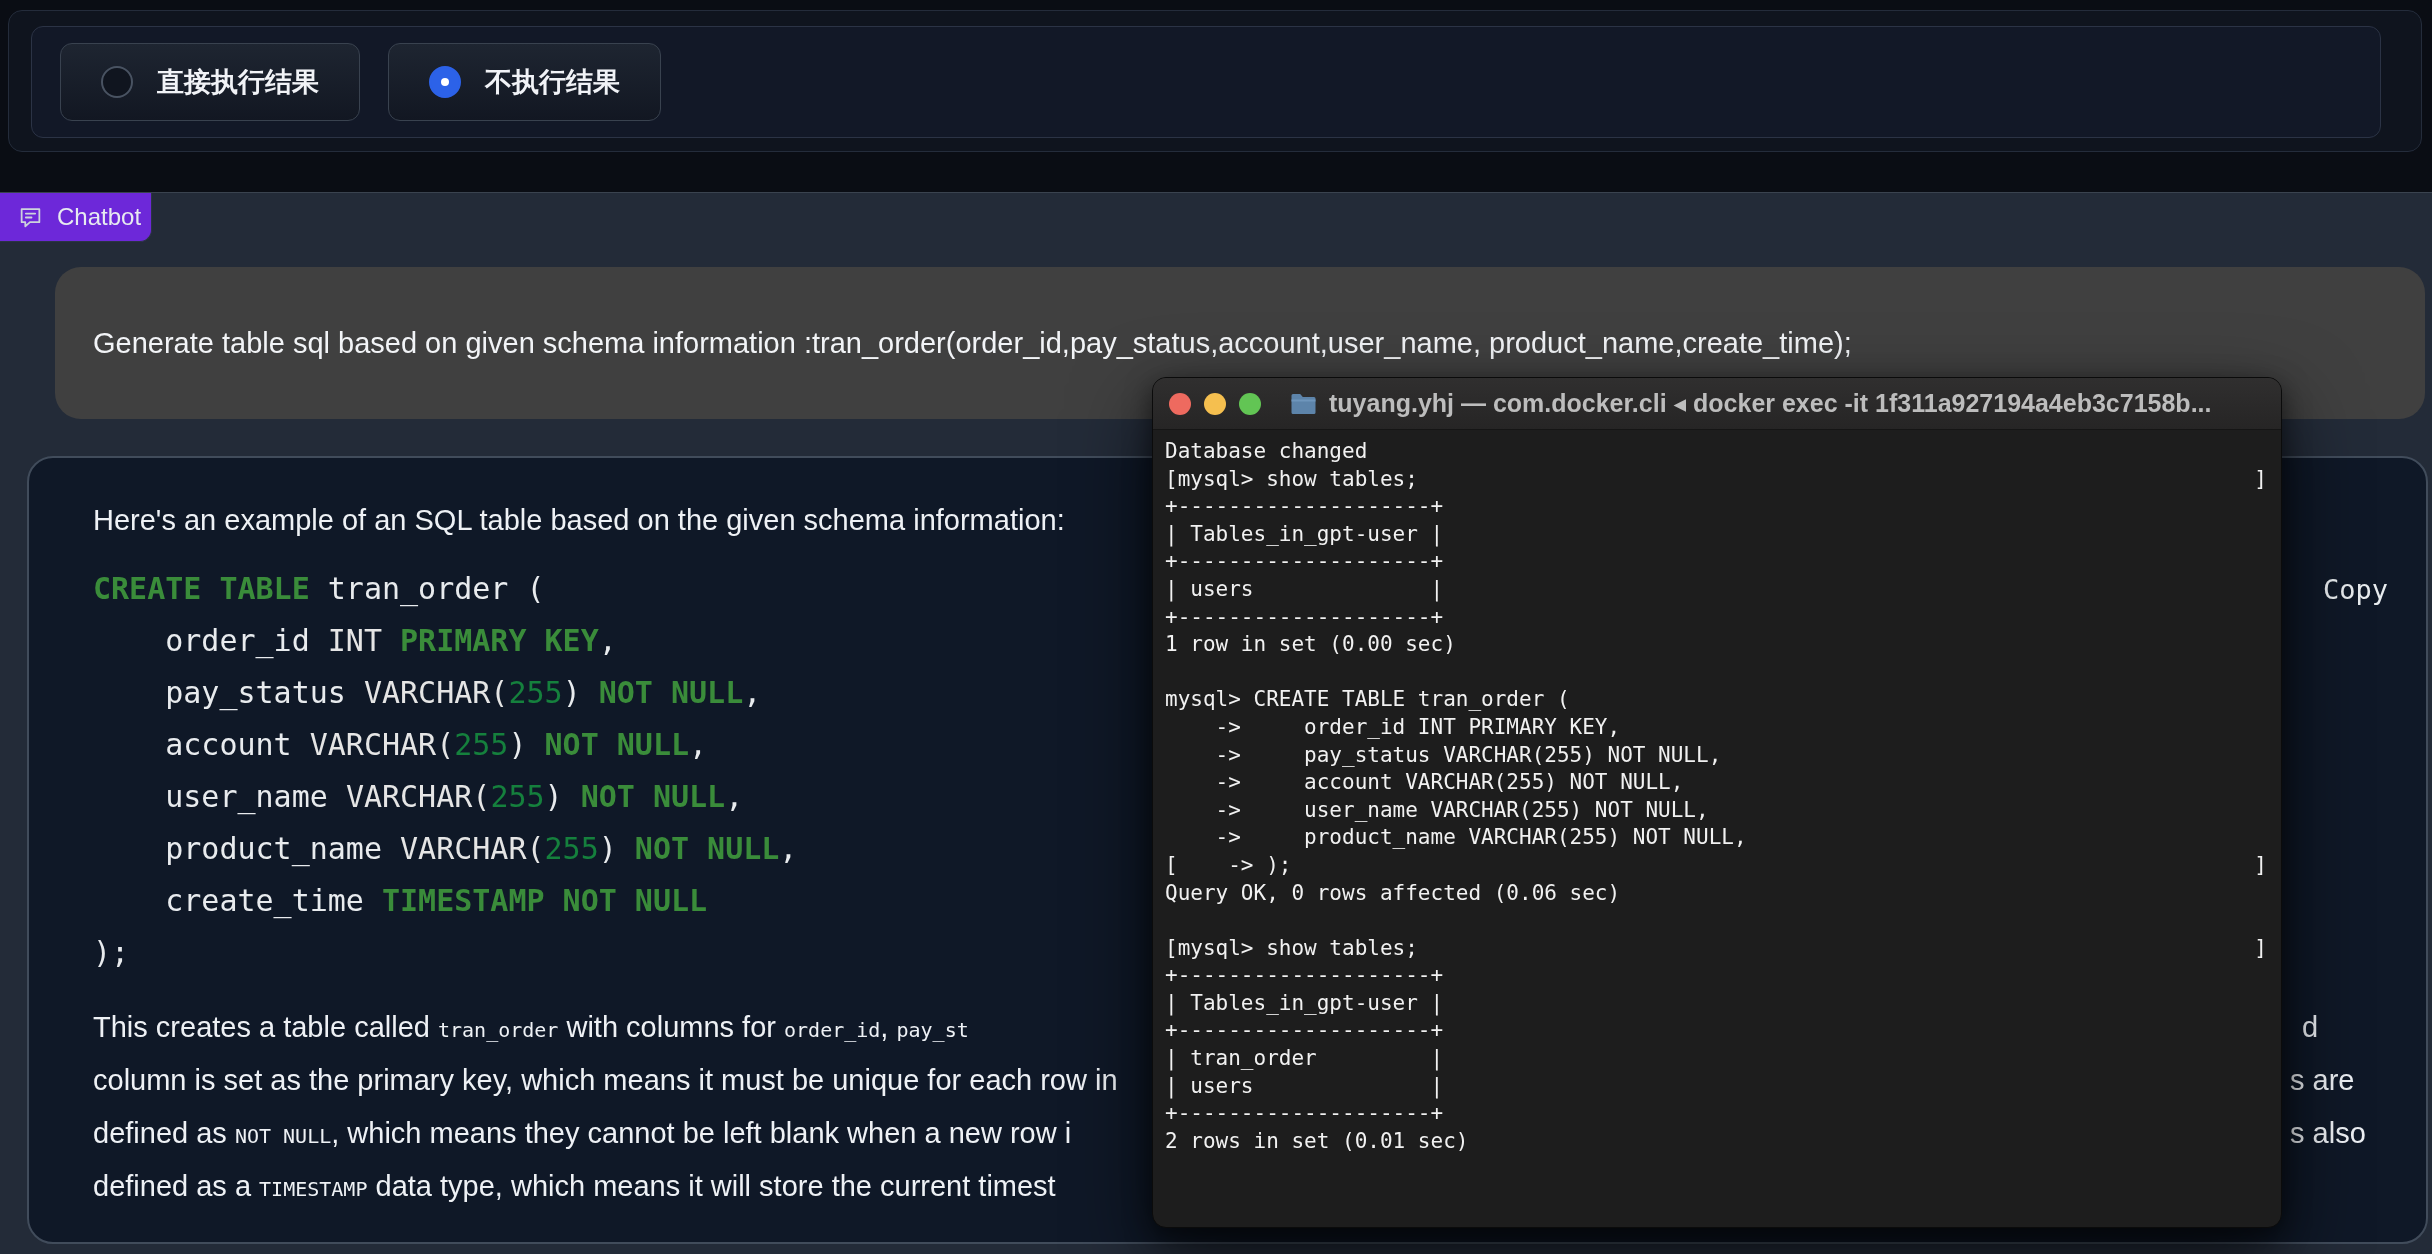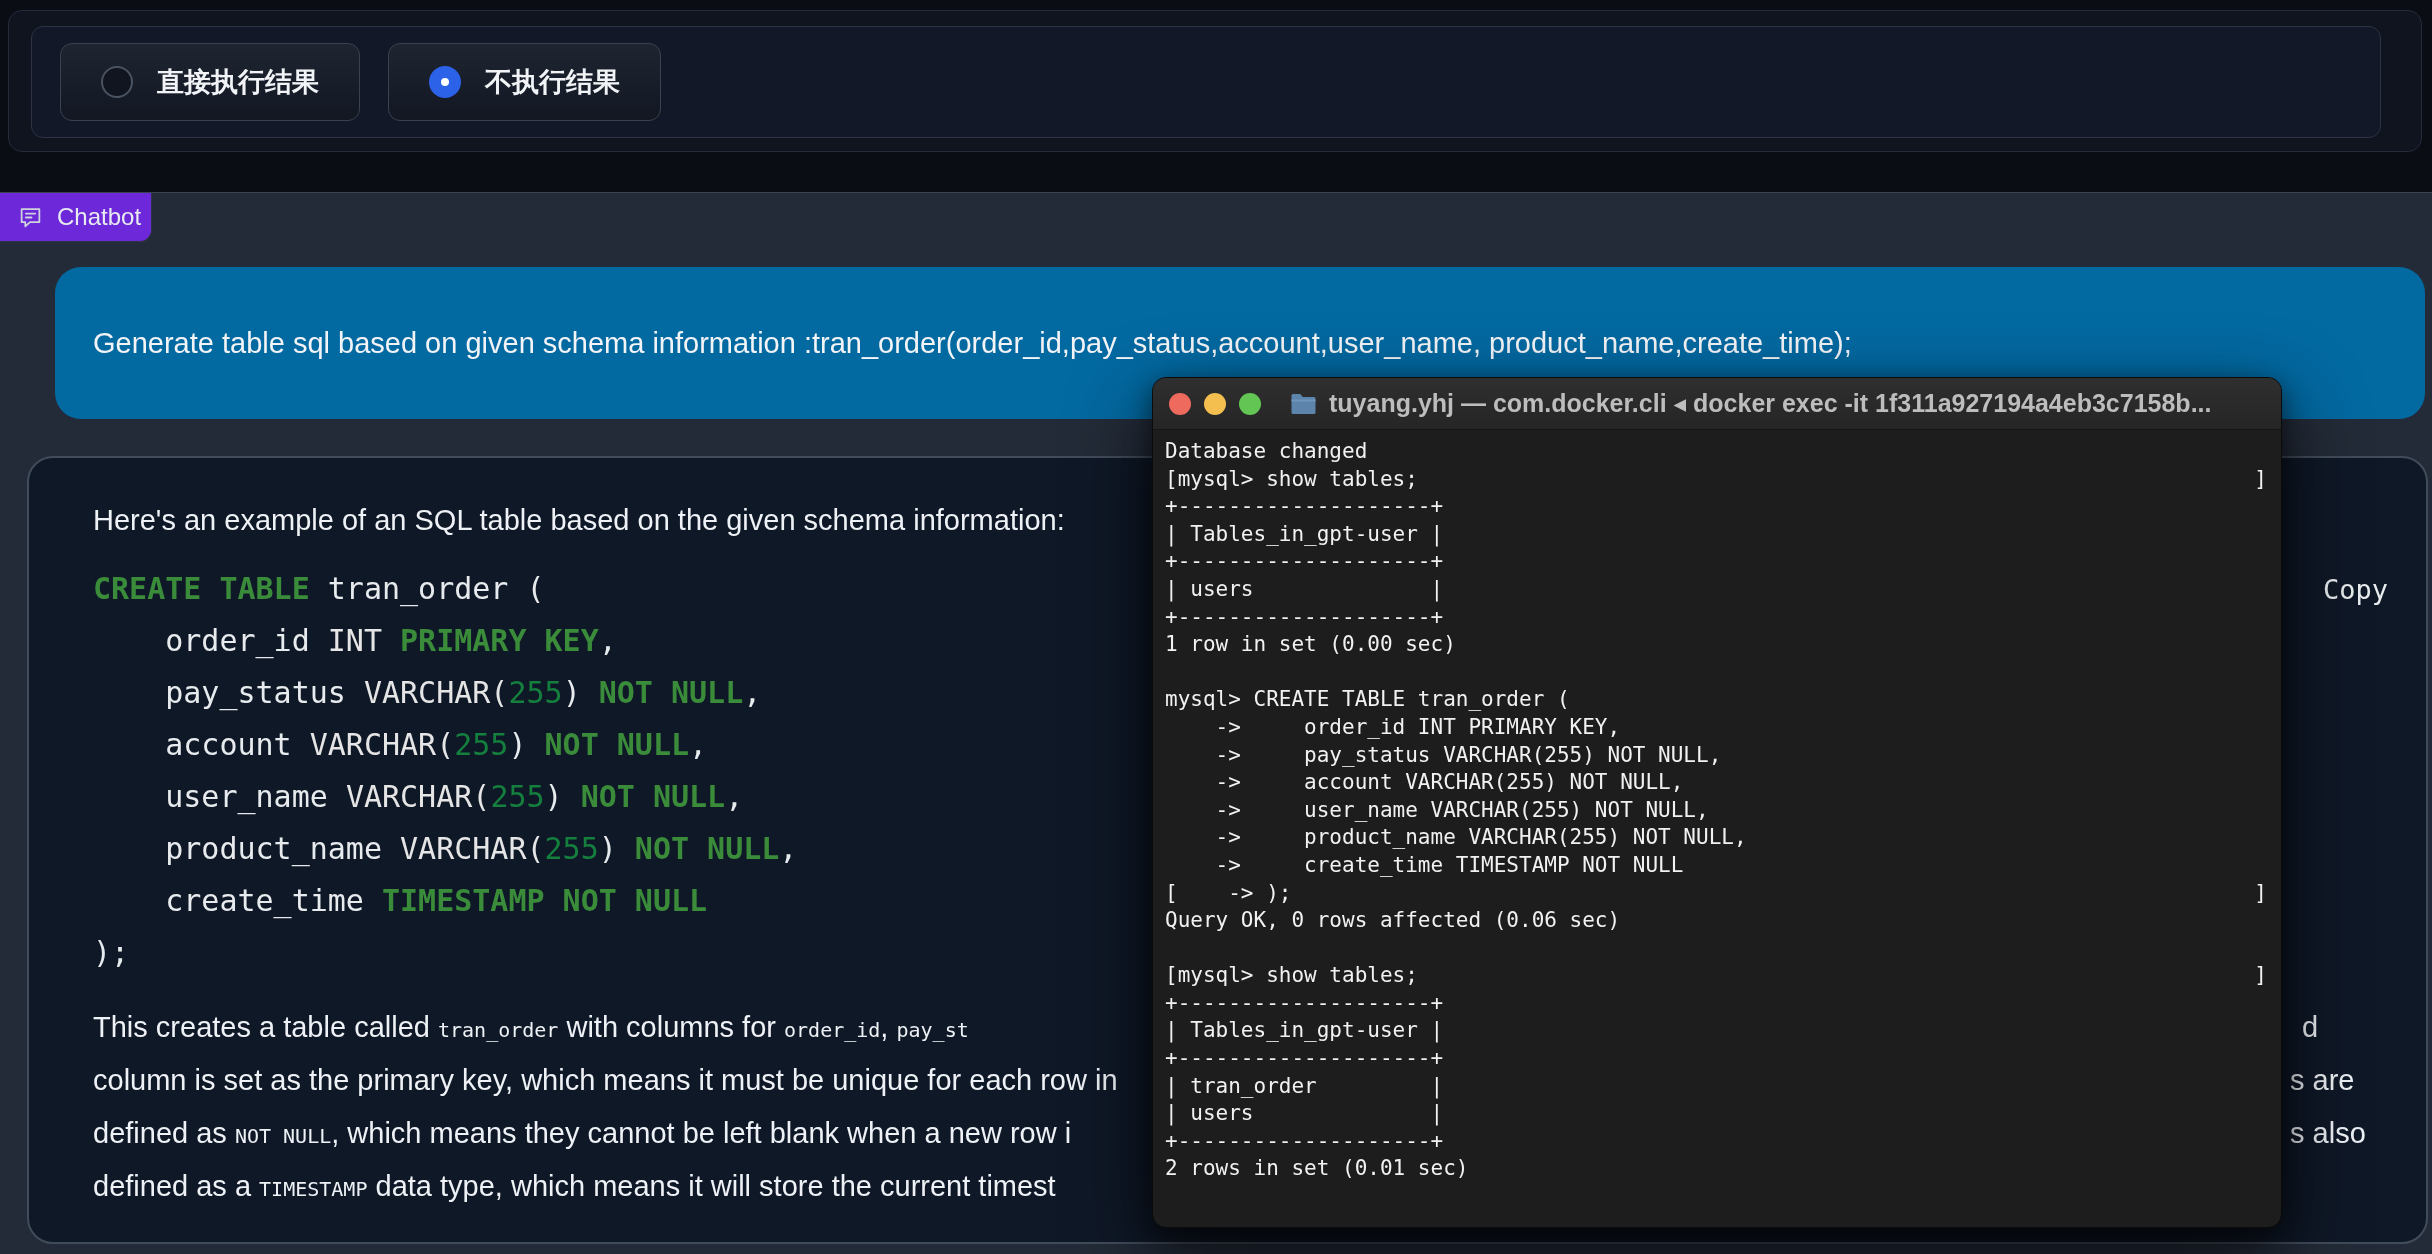--- a/index.html
+++ b/index.html
@@ -26,21 +26,21 @@
   
   .chat-panel { position:absolute; left:0; top:192px; width:2432px; height:1062px;
     background:#232b38; border-top:1px solid #3a434f; }
   .chat-tab { position:absolute; left:0; top:0; width:152px; height:49px;
     background:#6d28d9; border:1px solid #2b3444; border-left:none; border-top:none;
     border-radius:0 0 12px 0; display:flex; align-items:center; gap:14px;
     padding-left:18px; font-size:24px; color:#e7eaf0; }
   .chat-tab svg { flex:none; }
 
   .msg-user { position:absolute; left:55px; top:74px; width:2370px; height:152px;
-    background:#0369a1; border-radius:26px; display:flex; align-items:center;
+    background:#404040; border-radius:26px; display:flex; align-items:center;
     padding:0 38px; font-size:29px; color:#f2f4f7; }
 
   .msg-bot { position:absolute; left:27px; top:263px; width:2401px; height:788px;
     background:#0f1827; border:2px solid #414c5b; border-radius:26px;
     padding:46px 40px 0 64px; color:#eef1f5; font-size:29px; }
   .intro { white-space:nowrap; }
   .copy-btn { position:absolute; right:38px; top:116px; background:none; border:none;
     font-family:"DejaVu Sans Mono",monospace; font-size:27px; color:#e8ecef; cursor:pointer; }
   .code { font-family:"DejaVu Sans Mono",monospace; font-size:30px; line-height:52px;
     margin-top:26px; white-space:pre; }
@@ -138,21 +138,20 @@
         <div class="t-line">| users              |</div>
         <div class="t-line">+--------------------+</div>
         <div class="t-line">1 row in set (0.00 sec)</div>
         <div class="t-line">&nbsp;</div>
         <div class="t-line">mysql&gt; CREATE TABLE tran_order (</div>
         <div class="t-line">    -&gt;     order_id INT PRIMARY KEY,</div>
         <div class="t-line">    -&gt;     pay_status VARCHAR(255) NOT NULL,</div>
         <div class="t-line">    -&gt;     account VARCHAR(255) NOT NULL,</div>
         <div class="t-line">    -&gt;     user_name VARCHAR(255) NOT NULL,</div>
         <div class="t-line">    -&gt;     product_name VARCHAR(255) NOT NULL,</div>
-        <div class="t-line">    -&gt;     create_time TIMESTAMP NOT NULL</div>
         <div class="t-line bracketed"><span>[</span><span>    -&gt; );</span><span class="t-fill"></span><span>]</span></div>
         <div class="t-line">Query OK, 0 rows affected (0.06 sec)</div>
         <div class="t-line">&nbsp;</div>
         <div class="t-line bracketed"><span>[</span><span>mysql&gt; show tables;</span><span class="t-fill"></span><span>]</span></div>
         <div class="t-line">+--------------------+</div>
         <div class="t-line">| Tables_in_gpt-user |</div>
         <div class="t-line">+--------------------+</div>
         <div class="t-line">| tran_order         |</div>
         <div class="t-line">| users              |</div>
         <div class="t-line">+--------------------+</div>

